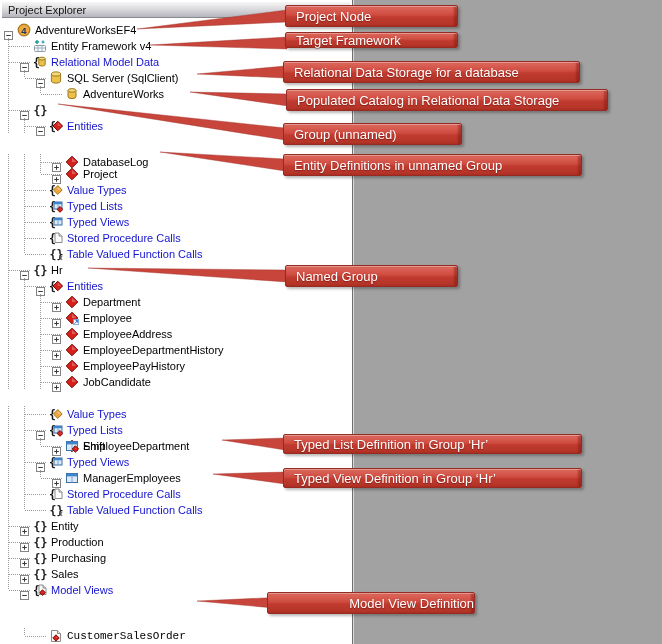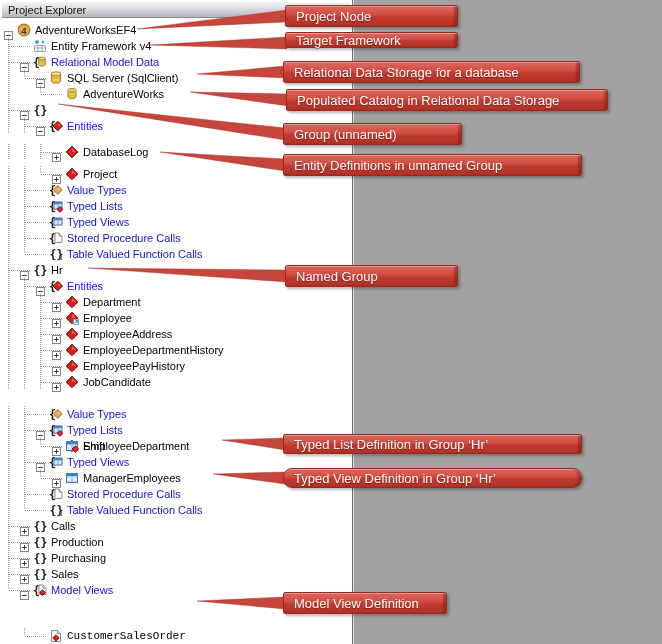--- a/index.html
+++ b/index.html
@@ -143,21 +143,21 @@
               <rect x="0.5" y="0.5" width="8" height="8" fill="#fff" stroke="#848484"></rect>
               <line x1="2.2" y1="4.5" x2="6.8" y2="4.5" stroke="#3a3a3a" stroke-width="1"></line>
             </svg></span>
           <span class="ico" style="left:49px"><svg width="14" height="14" viewBox="0 0 14 14">
               <text x="0" y="11.5" font-family="DejaVu Sans Mono, monospace" font-size="11.5" font-weight="bold" fill="#1a1a1a">{</text>
               <path d="M8.8 2.2 L13.600000000000001 7 L8.8 11.8 L4.000000000000001 7 Z" fill="#d6201c" stroke="#7e0b08" stroke-width="1"></path>
               <path d="M8.8 3.8000000000000003 L12.000000000000002 7 L8.8 7 Z" fill="rgba(255,255,255,.28)"></path>
             </svg></span>
           <span class="lbl link" style="left:67px">Entities</span>
         </div>
-        <div class="row" style="top: 144px; padding-left: 24px;">
+        <div class="row" style="top: 154px; padding-left: 24px;">
           <div class="vg" style="left:8px;top:0;height:16px"></div>
           <div class="vg" style="left:24px;top:0;height:16px"></div>
           <div class="vg" style="left:40px;top:0;height:8px"></div>
           <div class="vg" style="left:40px;top:8px;height:8px"></div>
           <div class="hg" style="left:41px;top:8px;width:22px"></div>
           <span class="tgl" style="left:52px"><svg width="9" height="9" viewBox="0 0 9 9">
               <rect x="0.5" y="0.5" width="8" height="8" fill="#fff" stroke="#848484"></rect>
               <line x1="2.2" y1="4.5" x2="6.8" y2="4.5" stroke="#3a3a3a" stroke-width="1"></line>
               <line x1="4.5" y1="2.2" x2="4.5" y2="6.8" stroke="#3a3a3a" stroke-width="1"></line>
             </svg></span>
@@ -505,21 +505,21 @@
           <div class="vg" style="left:8px;top:8px;height:8px"></div>
           <div class="hg" style="left:9px;top:8px;width:22px"></div>
           <span class="tgl" style="left:20px"><svg width="9" height="9" viewBox="0 0 9 9">
               <rect x="0.5" y="0.5" width="8" height="8" fill="#fff" stroke="#848484"></rect>
               <line x1="2.2" y1="4.5" x2="6.8" y2="4.5" stroke="#3a3a3a" stroke-width="1"></line>
               <line x1="4.5" y1="2.2" x2="4.5" y2="6.8" stroke="#3a3a3a" stroke-width="1"></line>
             </svg></span>
           <span class="ico" style="left:33px"><svg width="14" height="14" viewBox="0 0 14 14">
               <text x="0.5" y="11.5" font-family="DejaVu Sans Mono, monospace" font-size="11.5" font-weight="bold" fill="#1a1a1a">{}</text>
             </svg></span>
-          <span class="lbl" style="left:51px">Calls</span>
+          <span class="lbl" style="left:51px">Entity</span>
         </div>
         <div class="row" style="top: 534px;">
           <div class="vg" style="left:8px;top:0;height:8px"></div>
           <div class="vg" style="left:8px;top:8px;height:8px"></div>
           <div class="hg" style="left:9px;top:8px;width:22px"></div>
           <span class="tgl" style="left:20px"><svg width="9" height="9" viewBox="0 0 9 9">
               <rect x="0.5" y="0.5" width="8" height="8" fill="#fff" stroke="#848484"></rect>
               <line x1="2.2" y1="4.5" x2="6.8" y2="4.5" stroke="#3a3a3a" stroke-width="1"></line>
               <line x1="4.5" y1="2.2" x2="4.5" y2="6.8" stroke="#3a3a3a" stroke-width="1"></line>
             </svg></span>
@@ -615,20 +615,20 @@
       </div>
       <div class="banner" style="left: 283px; top: 154px; width: 299px; height: 22px;">
         <span>Entity Definitions in unnamed  Group</span>
       </div>
       <div class="banner" style="left: 285px; top: 265px; width: 173px; height: 22px;">
         <span>Named  Group</span>
       </div>
       <div class="banner" style="left: 283px; top: 434px; width: 299px; height: 20px;">
         <span>Typed List Definition in Group  ‘Hr’</span>
       </div>
-      <div class="banner" style="left: 283px; top: 468px; width: 299px; height: 20px; border-radius: 9px;">
+      <div class="banner" style="left: 283px; top: 468px; width: 299px; height: 20px;">
         <span>Typed View Definition in Group  ‘Hr’</span>
       </div>
-      <div class="banner" style="left: 283px; top: 592px; width: 164px; height: 22px;">
+      <div class="banner" style="left: 267px; top: 592px; width: 208px; height: 22px; justify-content: flex-end;">
         <span>Model  View  Definition</span>
       </div>
     </div>
 </div>
 
 </body></html>

